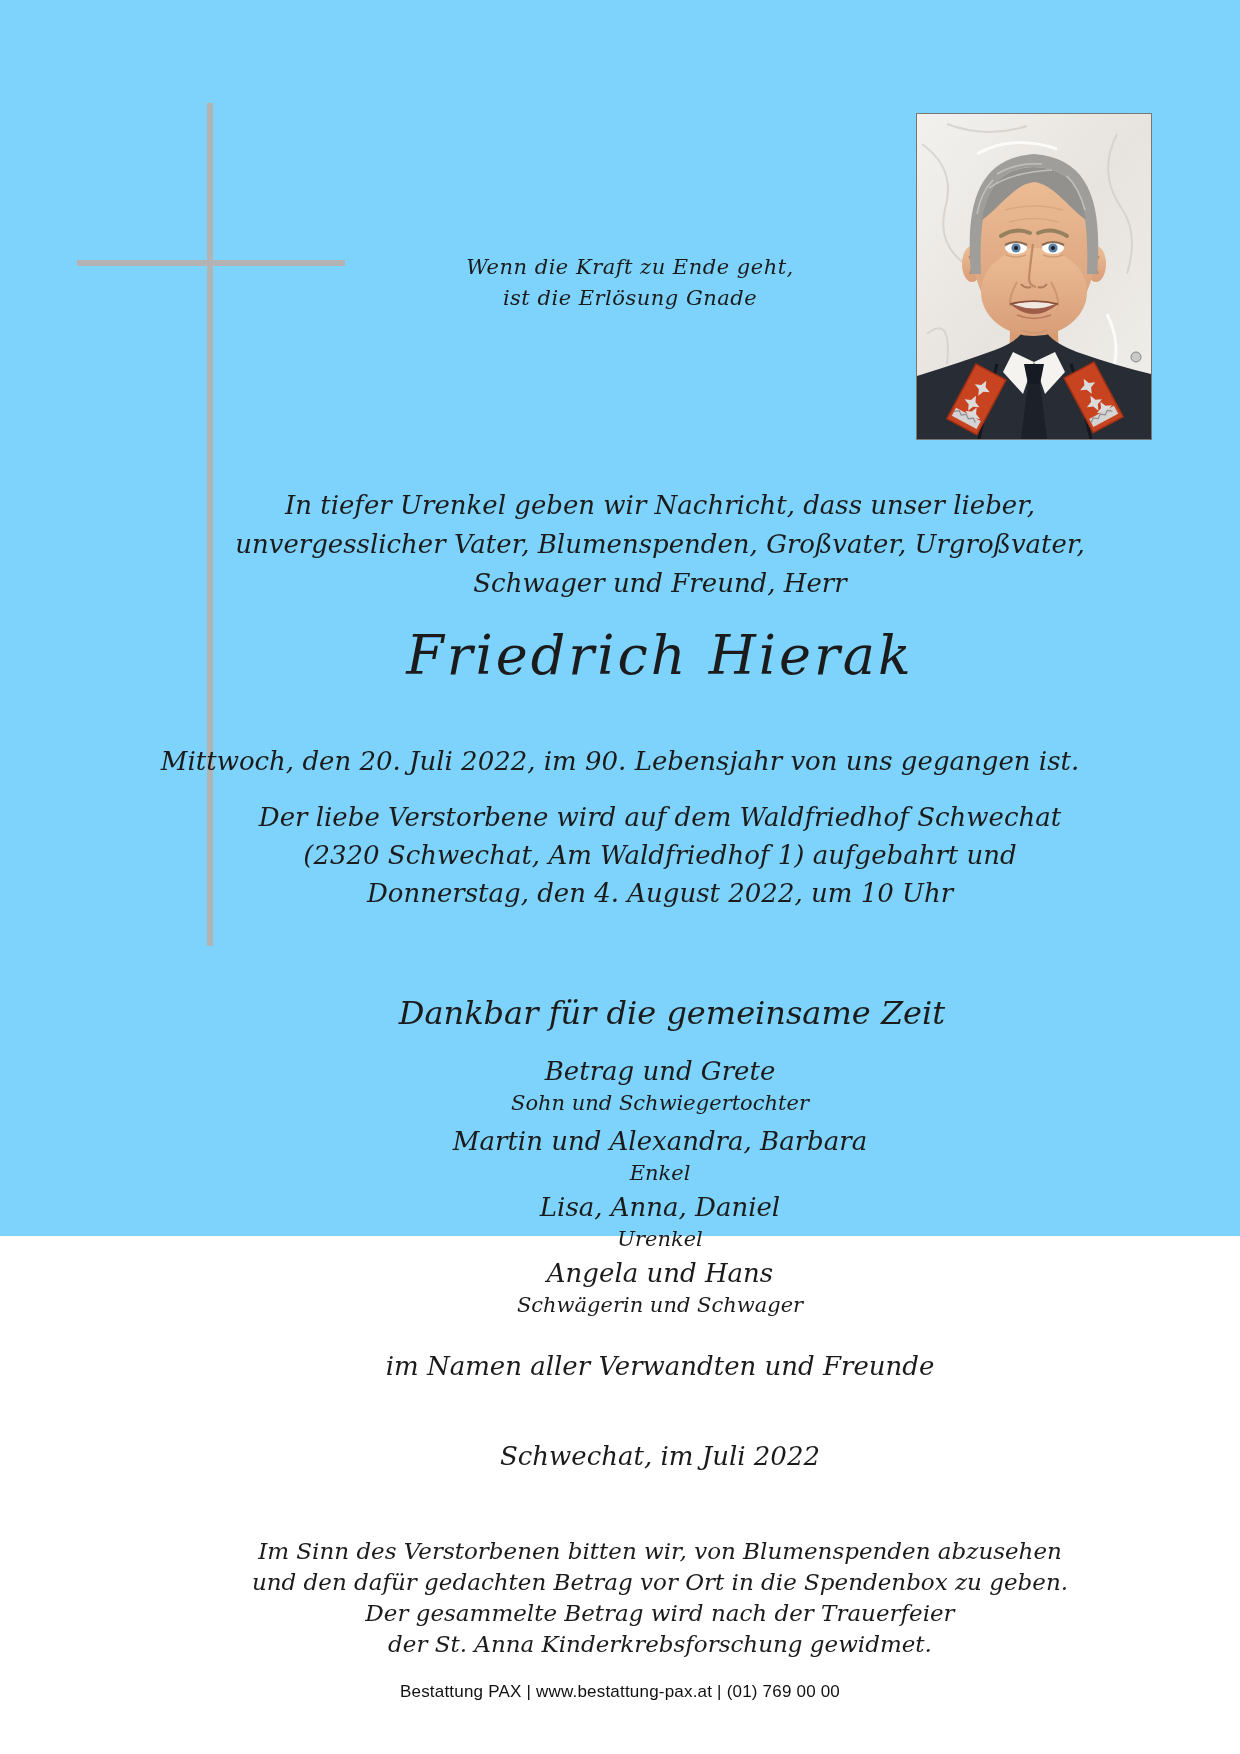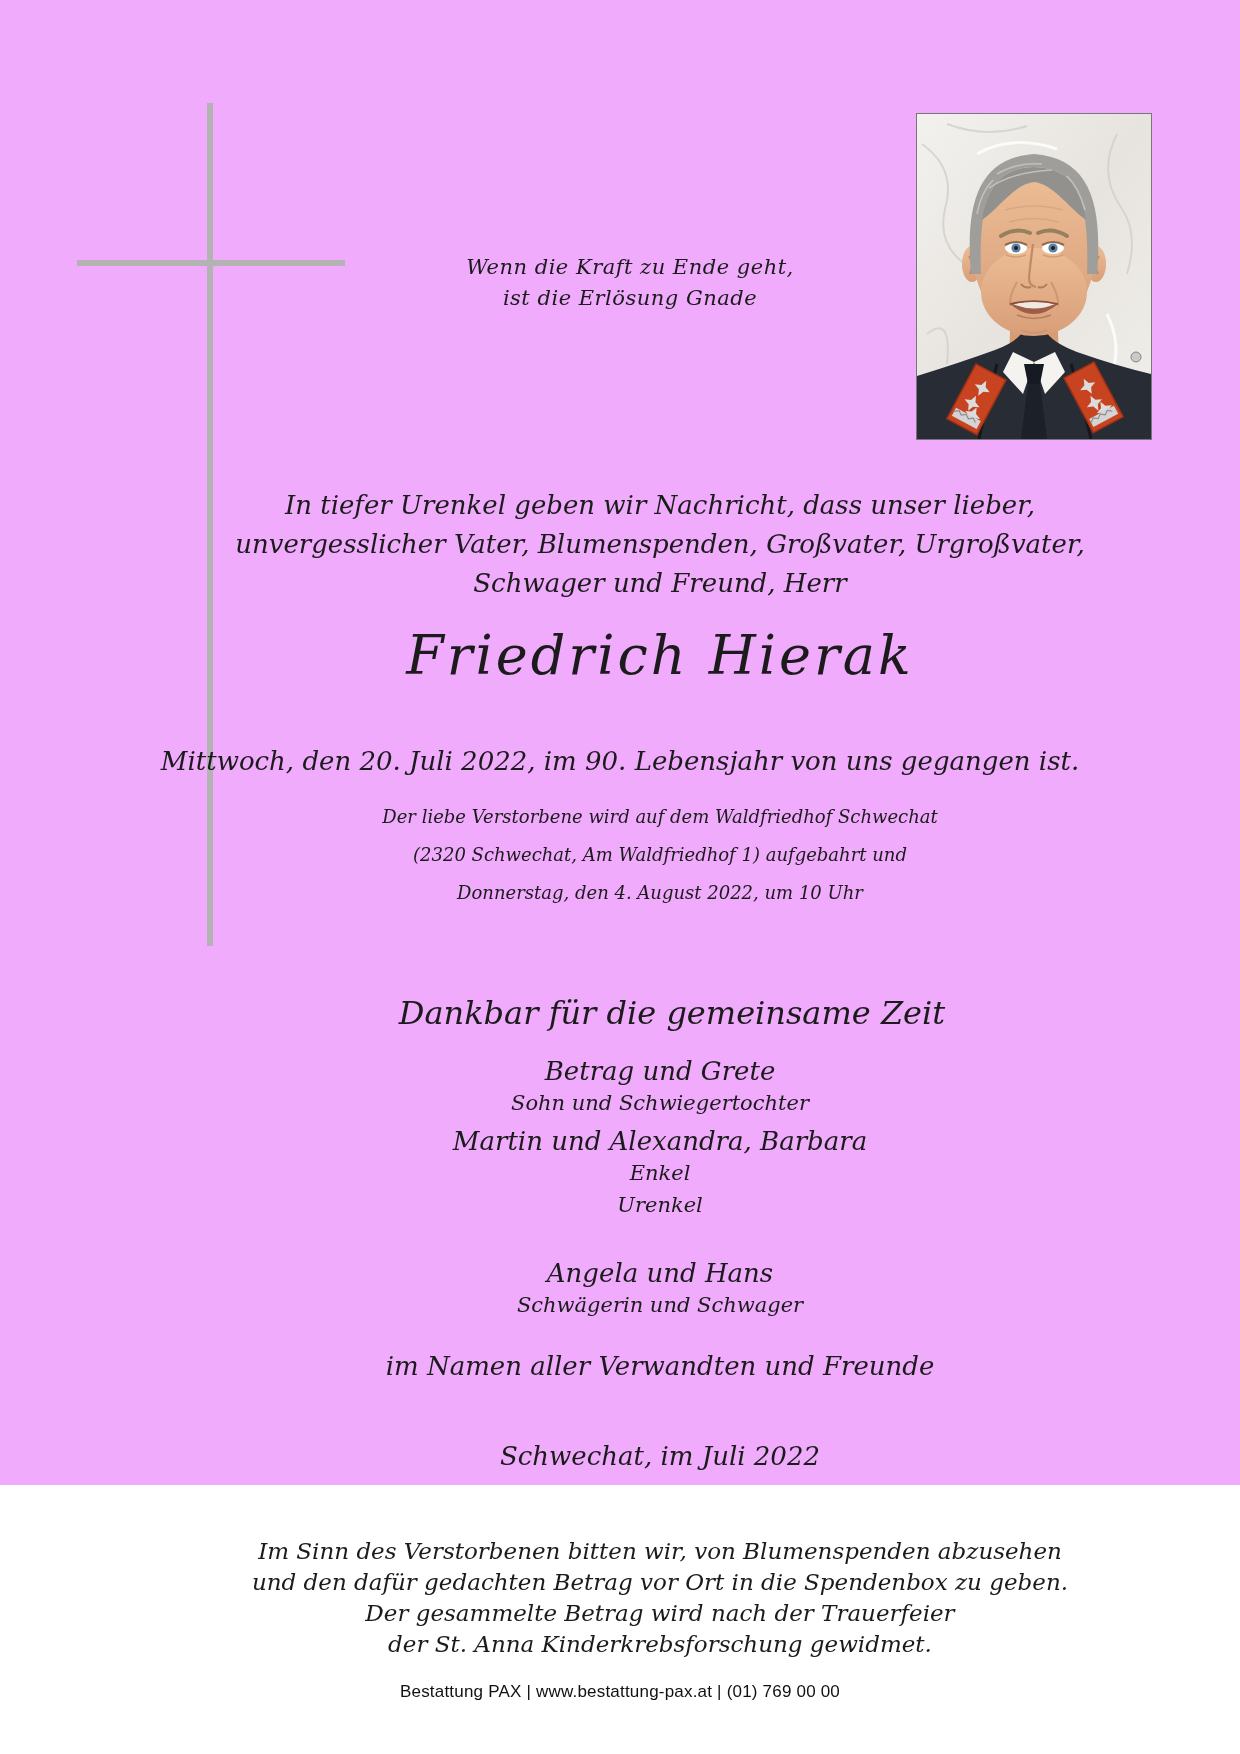--- a/index.html
+++ b/index.html
@@ -4,21 +4,21 @@
 <style>
   html, body { margin: 0; padding: 0; }
   body {
     width: 1240px; height: 1754px;
     background: #ffffff;
     font-family: "DejaVu Serif", serif;
     color: #1b1b1b;
     position: relative;
     overflow: hidden;
   }
-  .page { position: absolute; inset: 0; width: 1240px; height: 1485px; background: #f0abfc; }
+  .page { position: absolute; inset: 0; width: 1240px; height: 1236px; background: #7dd3fc; }
 
   
   .cross-v { position: absolute; left: 207px; top: 103px; width: 6px; height: 843px; background: #b3b3b3; }
   .cross-h { position: absolute; left: 77px; top: 260px; width: 268px; height: 6px; background: #b3b3b3; }
 
   
   .script { font-family: "DejaVu Serif", serif; font-style: italic; color: #1b1b1b; }
 
   .abs { position: absolute; text-align: center; }
 
@@ -26,21 +26,21 @@
 
   .photo {
     position: absolute; left: 916px; top: 113px; width: 234px; height: 325px;
     border: 1px solid #777; box-sizing: content-box; background: #efece7;
   }
   .photo svg { display: block; }
 
   .intro { left: 160px; top: 486px; width: 1000px; font-size: 26px; line-height: 39px; }
   .big-name { left: 160px; top: 624px; width: 1000px; font-size: 54px; letter-spacing: 3px; }
   .death-line { left: 120px; top: 746px; width: 1000px; font-size: 26px; }
-  .burial { left: 160px; top: 798px; width: 1000px; font-size: 18px; line-height: 38px; }
+  .burial { left: 160px; top: 798px; width: 1000px; font-size: 26px; line-height: 38px; }
   .gratitude { left: 172px; top: 994px; width: 1000px; font-size: 32px; }
 
   .mourner-names { font-size: 26px; line-height: 34px; }
   .mourner-rel { font-size: 21px; line-height: 30px; }
   .grp1 { left: 160px; top: 1054px; width: 1000px; }
   .grp2 { left: 160px; top: 1124px; width: 1000px; }
   .grp3 { left: 160px; top: 1190px; width: 1000px; }
   .grp4 { left: 160px; top: 1256px; width: 1000px; }
 
   .closing { left: 160px; top: 1351px; width: 1000px; font-size: 26px; }
@@ -209,20 +209,21 @@
 
   <div class="abs script grp1">
     <span class="line mourner-names">Betrag und Grete</span>
     <span class="line mourner-rel">Sohn und Schwiegertochter</span>
   </div>
   <div class="abs script grp2">
     <span class="line mourner-names">Martin und Alexandra, Barbara</span>
     <span class="line mourner-rel">Enkel</span>
   </div>
   <div class="abs script grp3">
+    <span class="line mourner-names">Lisa, Anna, Daniel</span>
     <span class="line mourner-rel">Urenkel</span>
   </div>
   <div class="abs script grp4">
     <span class="line mourner-names">Angela und Hans</span>
     <span class="line mourner-rel">Schwägerin und Schwager</span>
   </div>
 
   <div class="abs script closing">im Namen aller Verwandten und Freunde</div>
 
   <div class="abs script place-date">Schwechat, im Juli 2022</div>

